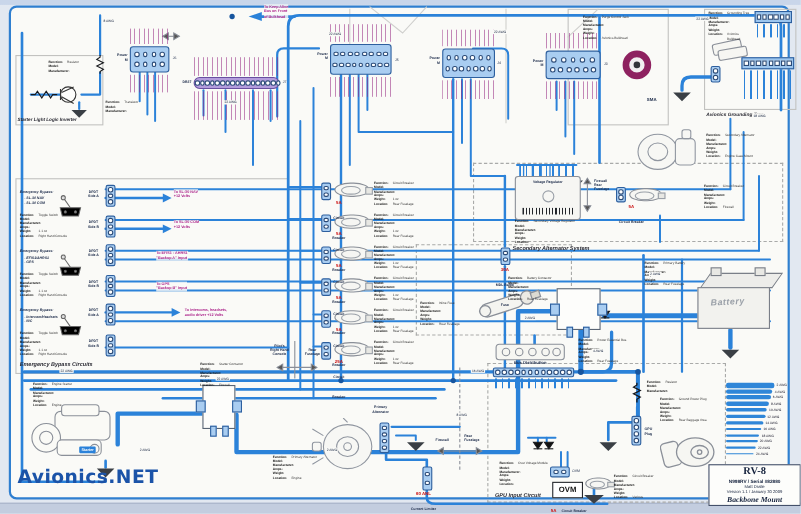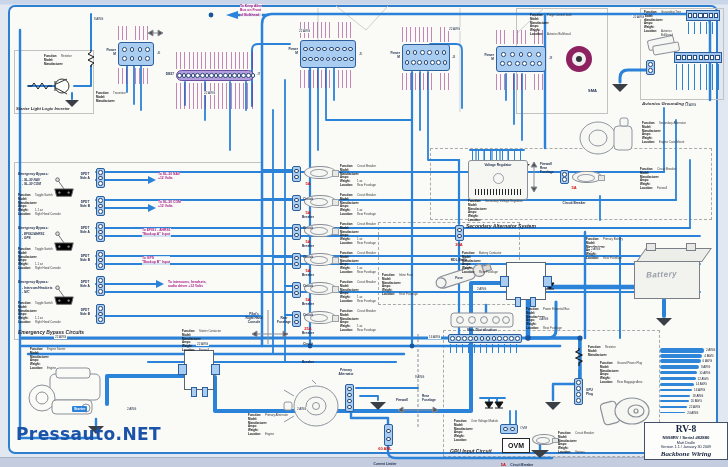--- a/index.html
+++ b/index.html
@@ -1443,24 +1443,24 @@
       <div class="legend-row" style="top: 62.7px; left: 0px;">
         <span class="legend-bar" style="width: 25.3px; height: 1.08px;"></span>
         <span class="legend-lb">24 AWG</span>
       </div>
     </div>
   <div class="tblock" style="left:644px;top:422px;width:84px;height:38px">
     <div class="m">RV-8</div>
     <div class="r">N998RV / Serial #82880</div>
     <div class="a">Matt Dralle</div>
     <div class="a">Version 1.1 / January 30 2009</div>
-    <div class="d">Backbone Wiring</div>
+    <div class="d">Backbone Mount</div>
   </div>
 
-  <div class="wm" style="left:16px;top:424px">Pressauto.NET</div>
+  <div class="wm" style="left:16px;top:424px">Avionics.NET</div>
 
   <div class="wl" style="left:93px;top:17px">8 AWG</div>
   <div class="wl" style="left:298px;top:29px">22 AWG</div>
   <div class="wl" style="left:448px;top:27px">22 AWG</div>
   <div class="wl" style="left:632px;top:15px">22 AWG</div>
   <div class="wl" style="left:203px;top:91px">22 AWG</div>
   <div class="wl" style="left:54px;top:335px">22 AWG</div>
   <div class="wl" style="left:196px;top:342px">22 AWG</div>
   <div class="wl" style="left:428px;top:335px">16 AWG</div>
   <div class="wl" style="left:590px;top:247px">2 AWG</div>

